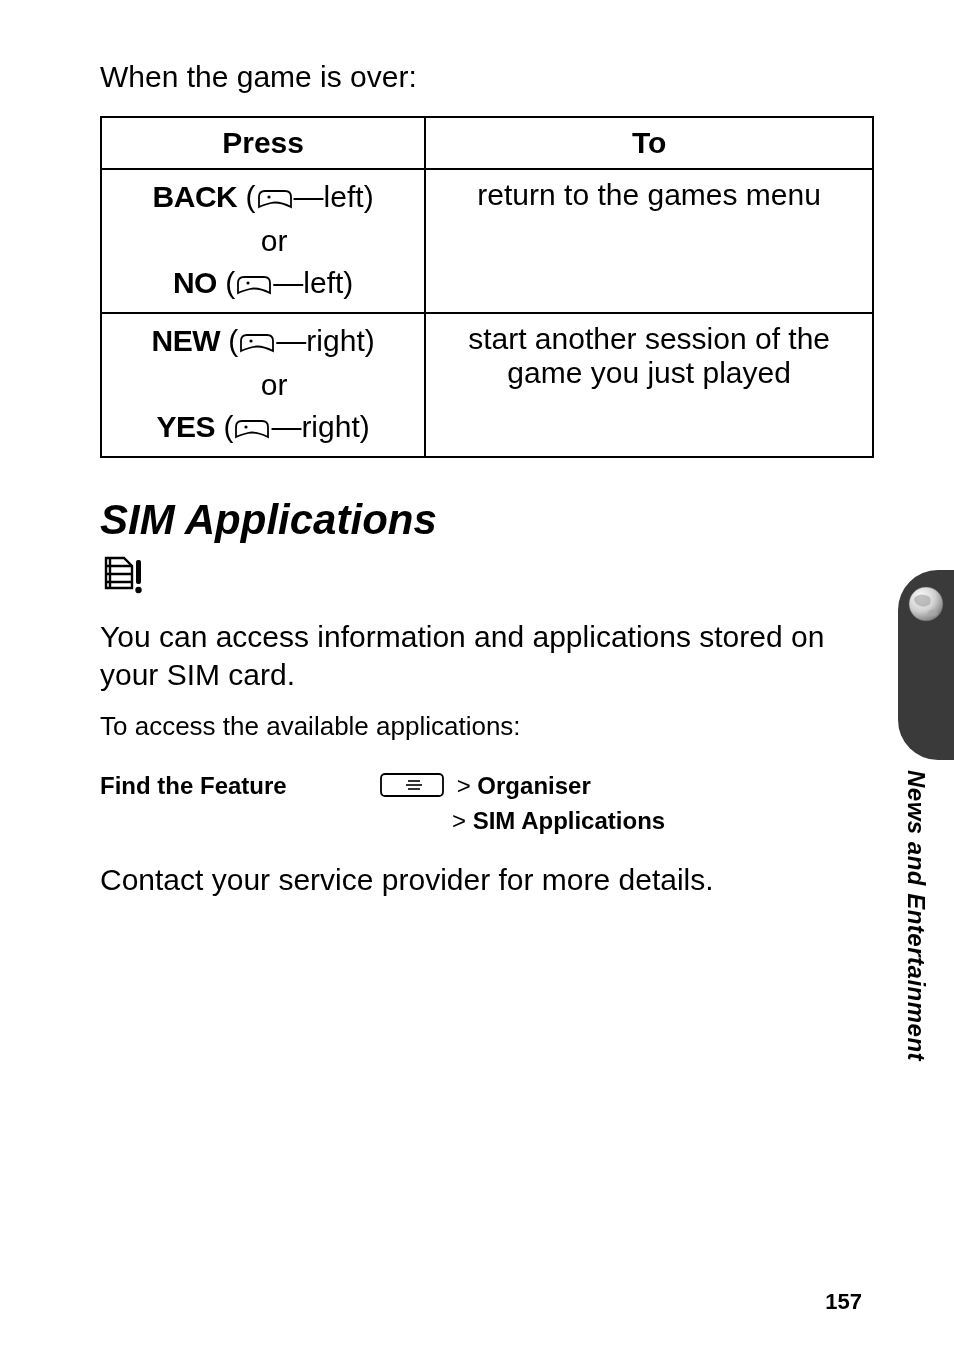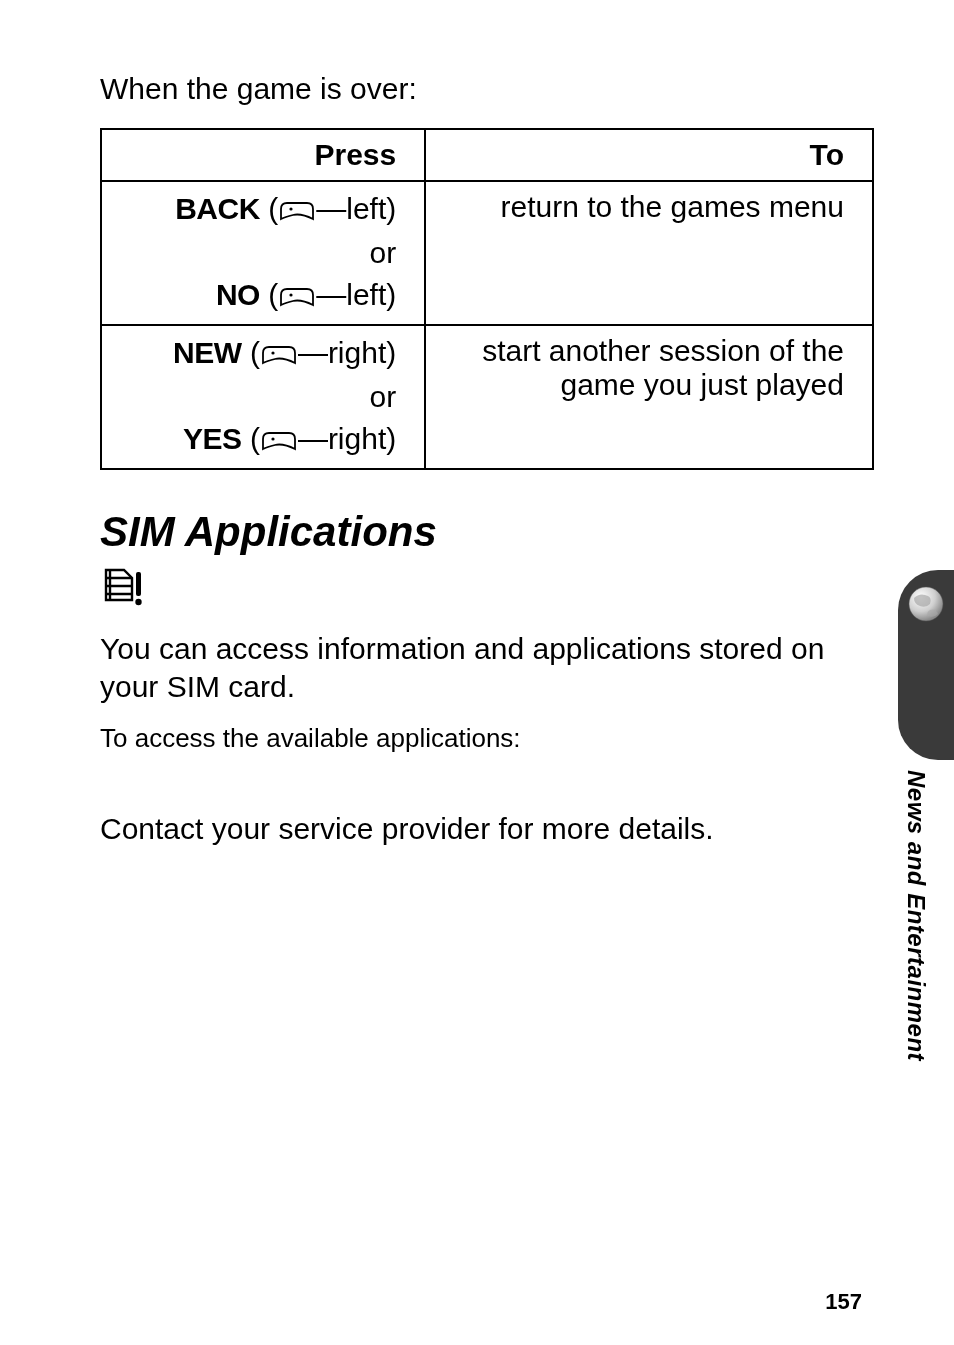--- a/index.html
+++ b/index.html
@@ -1,22 +1,22 @@
 <!DOCTYPE html>
 <html><head>
 <meta charset="utf-8">
 <style>
   * { box-sizing: border-box; margin: 0; padding: 0; }
   html, body { width: 954px; height: 1345px; background: #fff; font-family: Arial, Helvetica, sans-serif; color: #000; }
   body { position: relative; padding: 60px 80px 70px 100px; }
 
-  .intro { font-size: 30px; margin-bottom: 22px; margin-top: 12px; }
+  .intro { font-size: 30px; margin-bottom: 22px; }
 
   table.press { border-collapse: collapse; width: 100%; margin-bottom: 38px; }
-  table.press th, table.press td { border: 2px solid #000; padding: 8px 28px; vertical-align: top; font-size: 30px; text-align: right; }
+  table.press th, table.press td { border: 2px solid #000; padding: 8px 28px; vertical-align: top; font-size: 30px; text-align: center; }
   table.press th { font-weight: bold; }
 
   .cell-line { display: block; margin: 2px 0; }
   .narrow-bold { font-weight: bold; font-family: "Arial Narrow", Arial, sans-serif; letter-spacing: -0.5px; }
   .or { font-weight: normal; margin-left: 22px; display: inline-block; margin-top: 6px; margin-bottom: 6px; }
 
   .softkey-icon { display: inline-block; vertical-align: middle; margin: 0 1px; }
 
   h2.section-title { font-family: Arial, Helvetica, sans-serif; font-weight: bold; font-style: italic; font-size: 42px; margin-bottom: 8px; }
 
@@ -119,20 +119,37 @@
       <rect x="36" y="6" width="5" height="24" rx="2" fill="#000"></rect>
       <circle cx="38.5" cy="36" r="3.2" fill="#000"></circle>
     </svg>
   </span>
   <p class="sim-text">You can access information and applications stored on your SIM card.</p>
 </div>
 
 <p class="access-line">To access the available applications:</p>
 
 <div class="feature-row">
+  <div class="feature-label">Find the Feature</div>
+  <div class="feature-path">
+    <span class="menu-key-icon">
+      <svg width="64" height="24" viewBox="0 0 64 24">
+        <rect x="1" y="1" width="62" height="22" rx="4" fill="none" stroke="#000" stroke-width="1.8"></rect>
+        <line x1="28" y1="8" x2="40" y2="8" stroke="#000" stroke-width="1.6"></line>
+        <line x1="26" y1="12" x2="42" y2="12" stroke="#000" stroke-width="1.6"></line>
+        <line x1="28" y1="16" x2="40" y2="16" stroke="#000" stroke-width="1.6"></line>
+      </svg>
+    </span>
+    <span class="gt">&gt;</span>
+    <span class="path-item">Organiser</span>
+    <span class="line2">
+      <span class="gt">&gt;</span>
+      <span class="path-item">SIM Applications</span>
+    </span>
+  </div>
 </div>
 
 <p class="contact">Contact your service provider for more details.</p>
 
 <div class="side-tab">
   <div class="pill">
     <span class="globe">
       <svg width="40" height="40" viewBox="0 0 40 40">
         <defs>
           <radialGradient id="g" cx="35%" cy="30%" r="70%">

